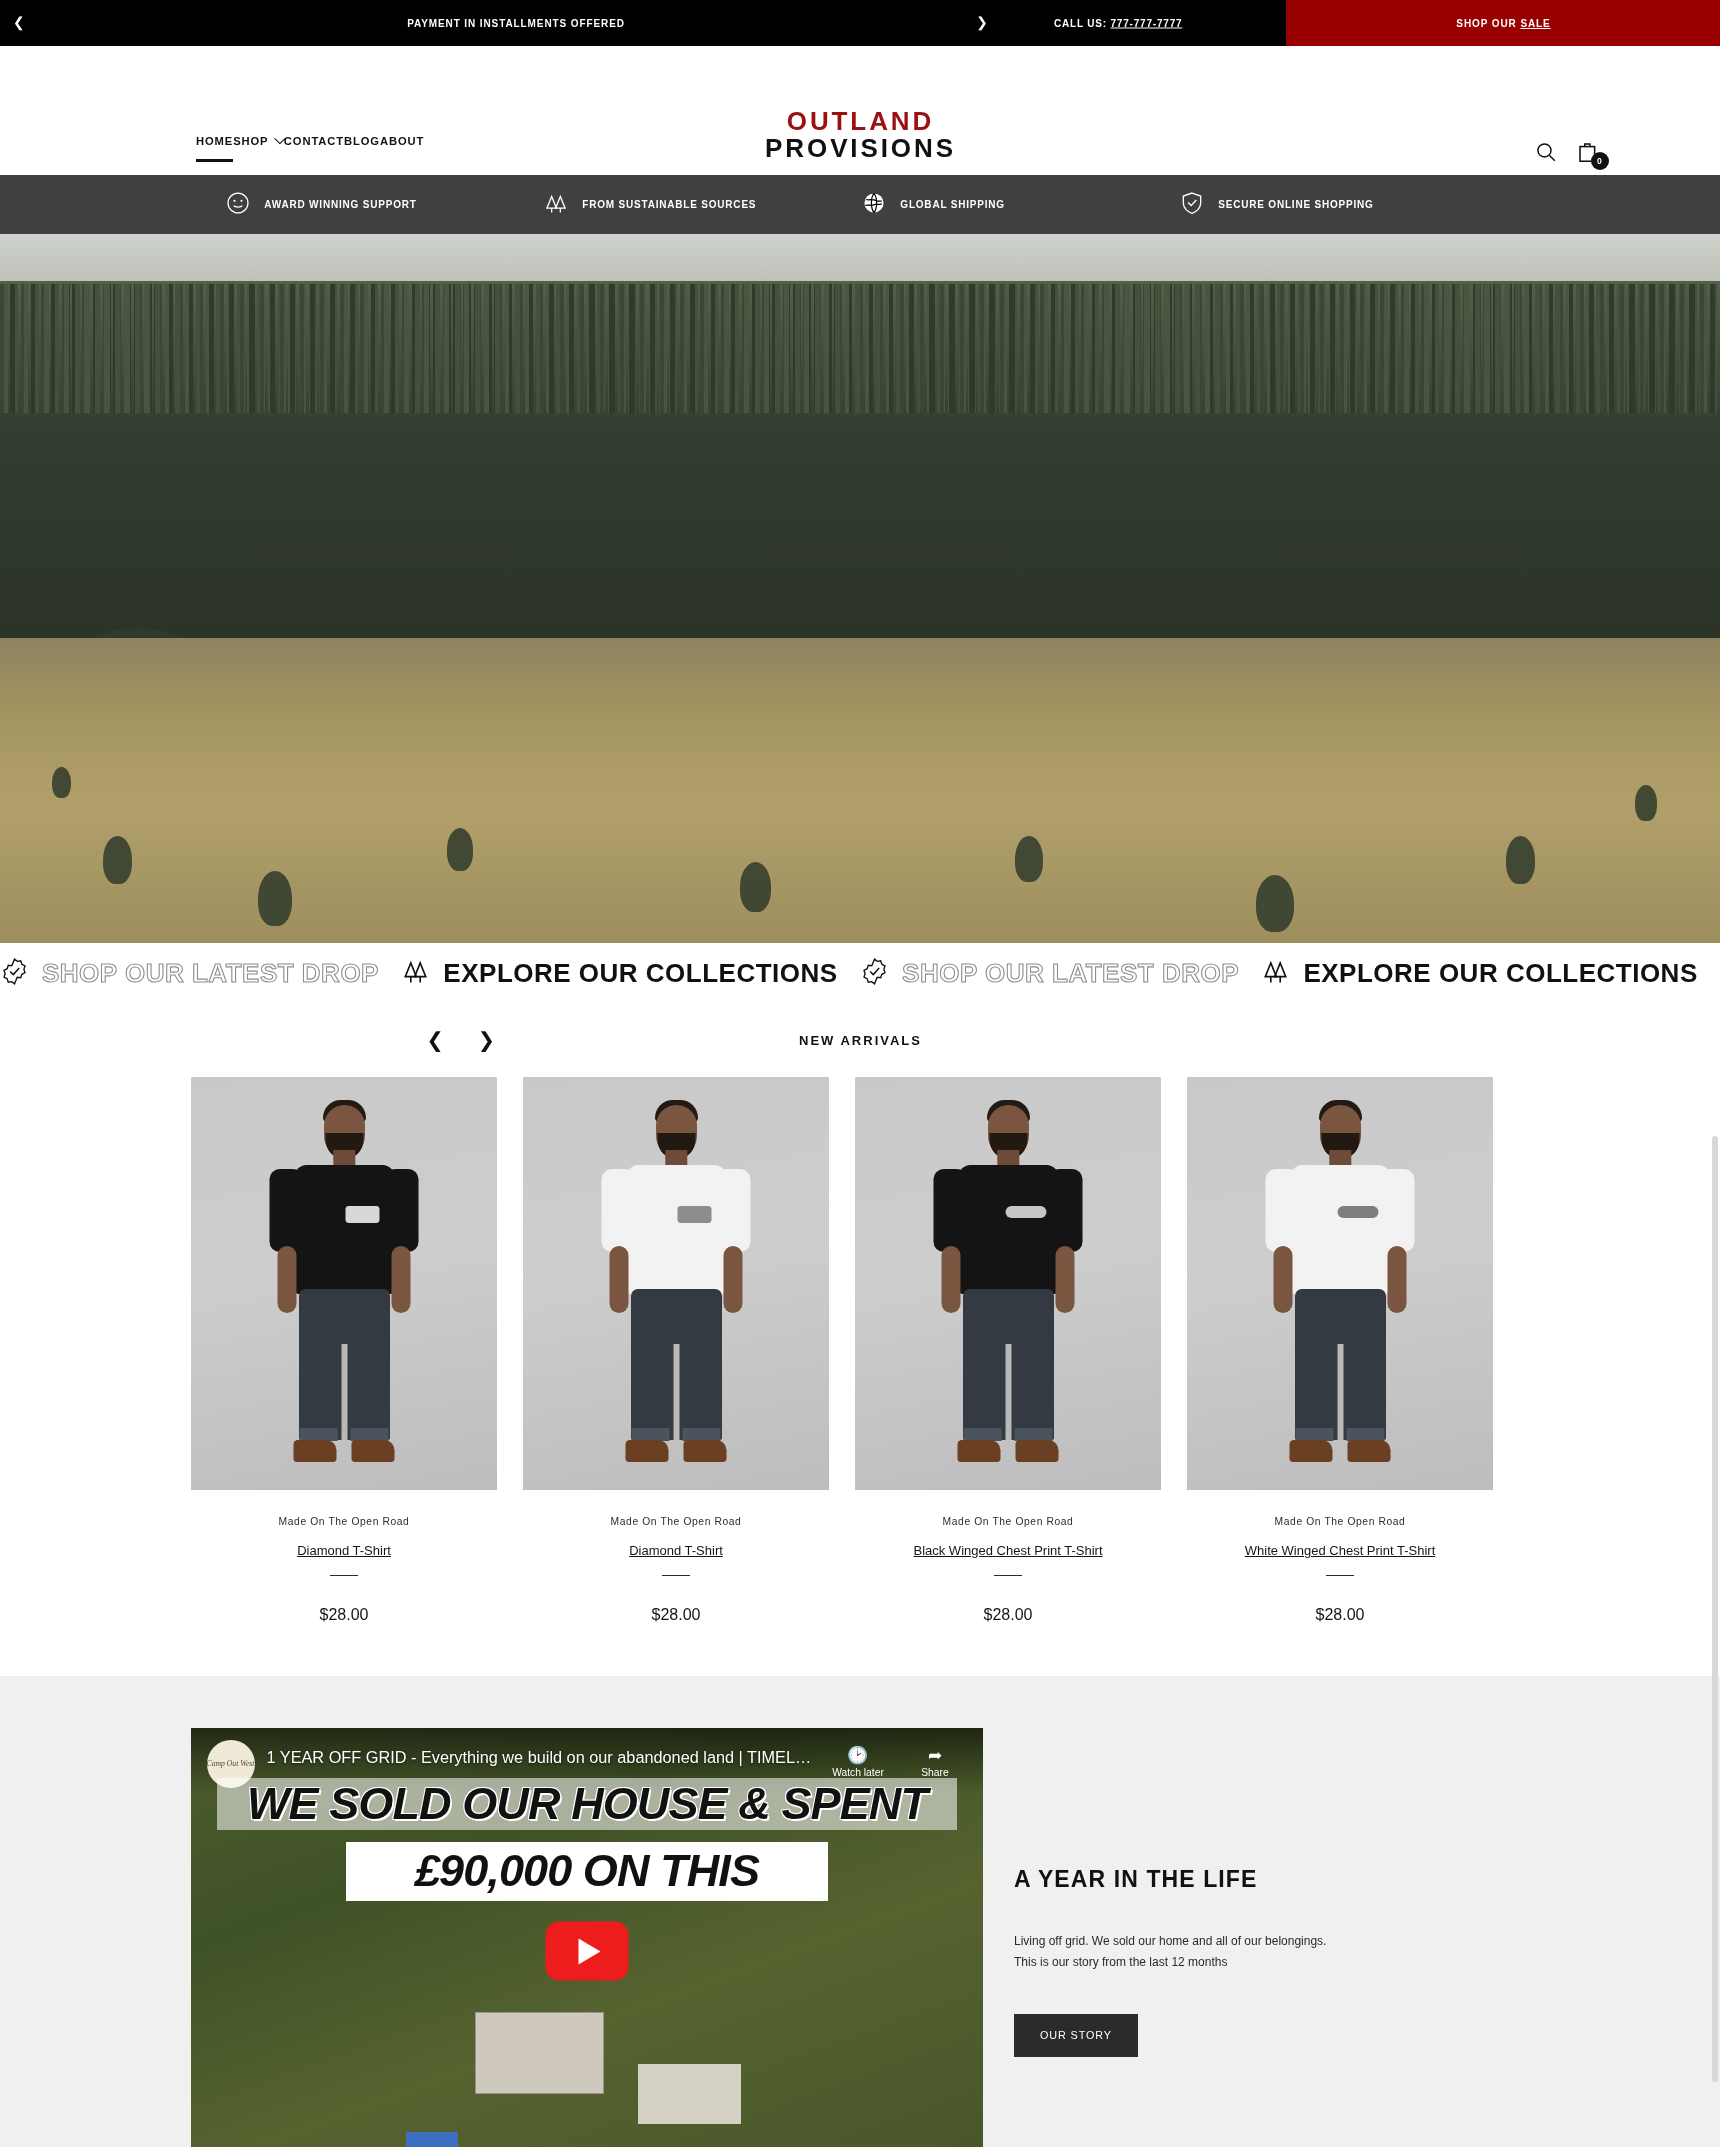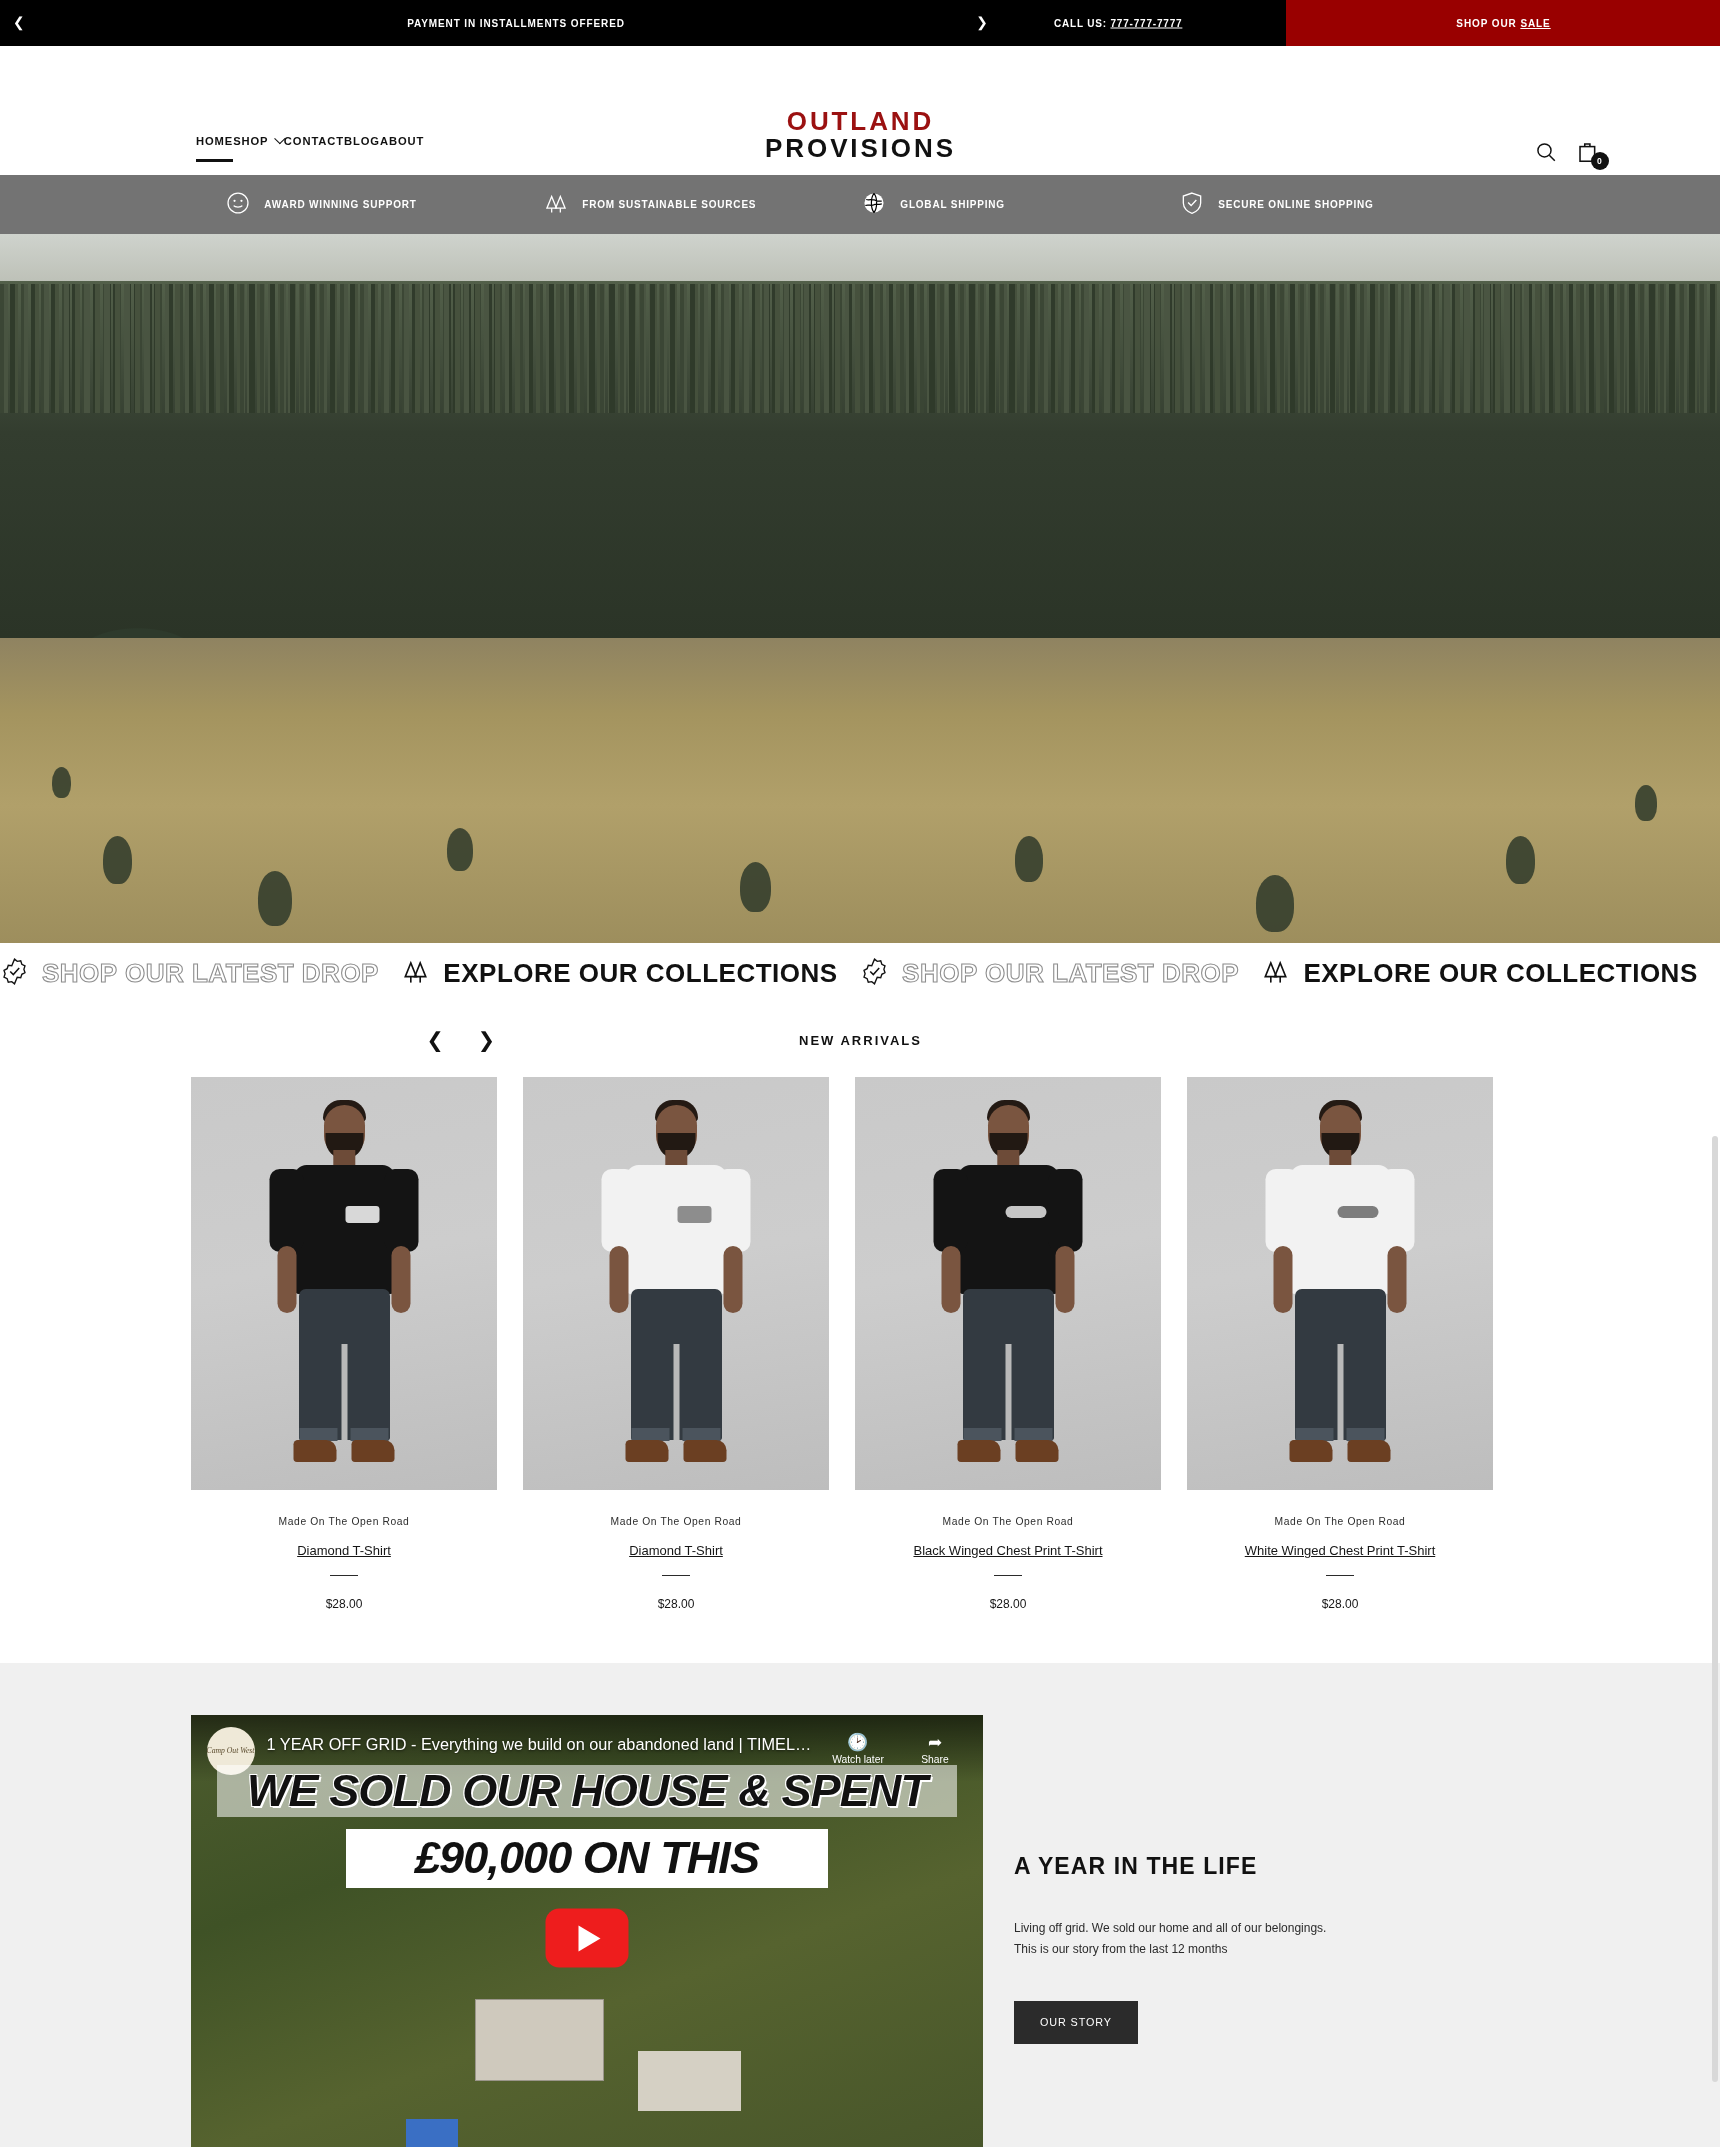--- a/index.html
+++ b/index.html
@@ -98,21 +98,21 @@
   .icon-btn { cursor: pointer; display: block; line-height: 0; position: relative; }
   .cart-badge {
     position: absolute; right: -9.5px; bottom: -6.9px;
     width: 18px; height: 18px; border-radius: 50%;
     background: #111; color: #fff; font-size: 8.6px; font-weight: 700;
     display: flex; align-items: center; justify-content: center;
   }
 
   
   .featbar {
-    height: 59px; background: #737373; color: #fff;
+    height: 59px; background: #404040; color: #fff;
     display: flex; align-items: center; justify-content: center; gap: 0;
   }
   .feat {
     display: flex; align-items: center; gap: 13.8px;
     width: 318px; justify-content: flex-start;
   }
   .feat .flabel {
     font-size: 10px; font-weight: 600; letter-spacing: 0.8px; white-space: nowrap;
   }
 
@@ -205,21 +205,21 @@
   .prod { width: 306px; }
   .prod-img {
     width: 306px; height: 413px; position: relative; overflow: hidden;
     background: linear-gradient(170deg,#c9c9c9 0%, #cdcdcd 45%, #bdbdbd 100%);
     cursor: pointer;
   }
   .prod-info { text-align: center; padding-top: 26px; }
   .p-vendor { font-size: 10.3px; color: #2d2d2d; letter-spacing: 0.6px; }
   .p-name { font-size: 13px; color: #161616; margin-top: 15.5px; text-decoration: underline; }
   .p-rule { width: 27.5px; height: 1.4px; background: #2b2b2b; margin: 17px auto 0; }
-  .p-price { font-size: 12px; color: #161616; margin-top: 21px; }
+  .p-price { font-size: 16px; color: #161616; margin-top: 30px; }
 
   
   .fig { position: absolute; left: 50%; transform: translateX(-50%); bottom: 0; width: 163px; height: 404px; }
   .fig .head { position: absolute; left: 50%; transform: translateX(-50%); top: 19px; width: 41px; height: 50px; border-radius: 20.6px 20.6px 19px 19px; background: #7a5540; }
   .fig .hair { position: absolute; left: 50%; transform: translateX(-50%); top: 13.8px; width: 43px; height: 22.4px; border-radius: 21.5px 21.5px 5.2px 5.2px; background: #241a14; }
   .fig .beard { position: absolute; left: 50%; transform: translateX(-50%); top: 47px; width: 38px; height: 26px; border-radius: 0 0 19px 19px; background: #221913; }
   .fig .neck { position: absolute; left: 50%; transform: translateX(-50%); top: 64px; width: 22.4px; height: 19px; background: #6d4b38; }
   .fig .torso { position: absolute; left: 50%; transform: translateX(-50%); top: 79px; width: 100px; height: 129px; border-radius: 12px 12px 4.3px 4.3px; }
   .fig .sleeveL, .fig .sleeveR { position: absolute; top: 83px; width: 34px; height: 83px; border-radius: 10.3px; }
   .fig .sleeveL { left: 6.9px; } .fig .sleeveR { right: 6.9px; }

